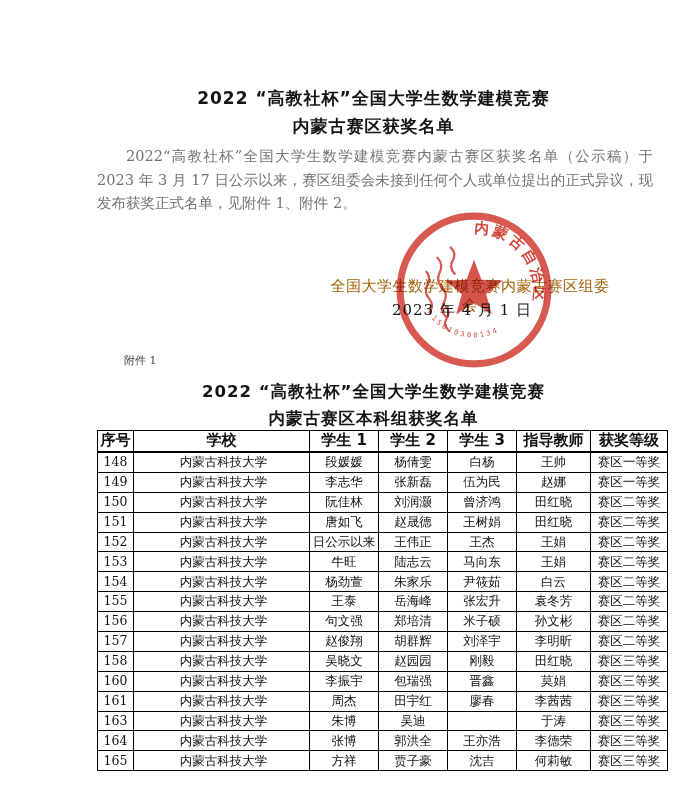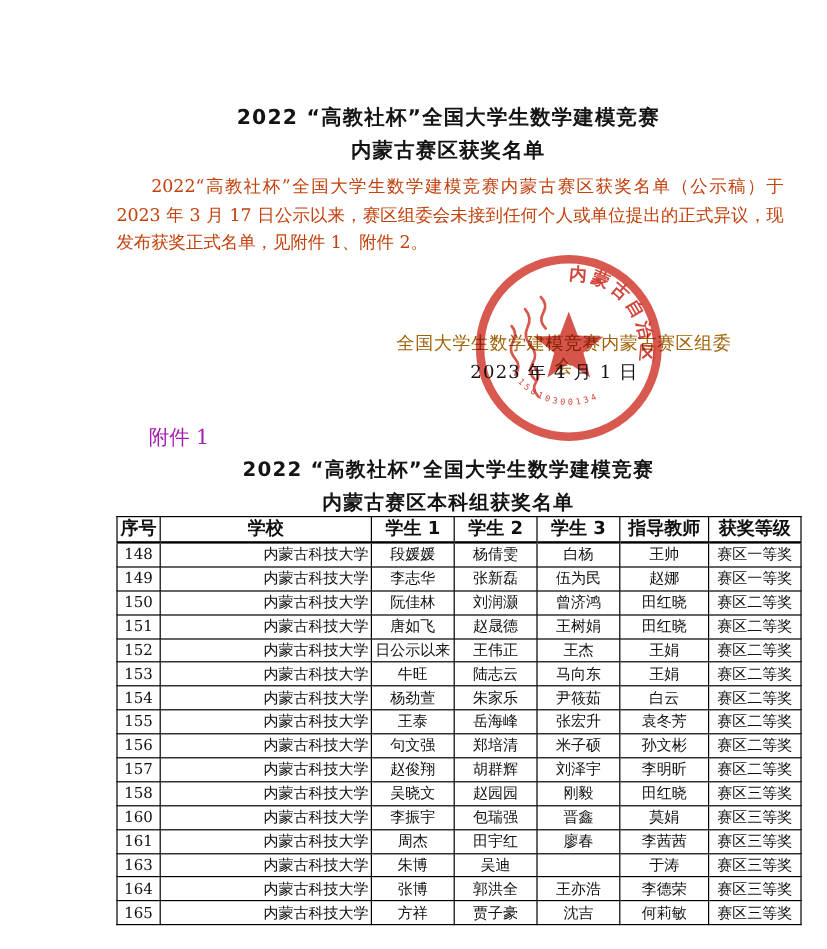--- a/index.html
+++ b/index.html
@@ -14,36 +14,36 @@
   }
   .doc-title{
     position:absolute;top:84px;left:0;width:100%;
     text-align:center;font-weight:bold;
     font-family:"DejaVu Sans","Liberation Sans",sans-serif;
     font-size:17px;line-height:28px;letter-spacing:1px;color:#141414;
   }
   .body-paragraph{
     position:absolute;top:145px;left:68px;width:556px;
     font-size:14.5px;line-height:23.6px;
-    text-align:justify;text-indent:2em;color:#c2410c;
+    text-align:justify;text-indent:2em;color:#737373;
   }
   .seal{
     position:absolute;left:364px;top:209px;width:162px;height:162px;
     mix-blend-mode:multiply;opacity:0.93;pointer-events:none;
   }
   .signature-line{
     position:absolute;top:277px;left:300px;width:282px;
     text-align:center;font-size:15px;color:#a16207;letter-spacing:0.5px;
   }
   .signature-date{
     position:absolute;top:301px;left:302px;width:262px;
     text-align:center;font-size:15px;color:#141414;letter-spacing:1px;
   }
   .attachment-label{
-    position:absolute;top:353px;left:95px;font-size:17px;color:#a21caf;
+    position:absolute;top:353px;left:95px;font-size:11px;color:#404040;
   }
   .sub-title{
     position:absolute;top:378px;left:0;width:100%;
     text-align:center;font-weight:bold;
     font-family:"DejaVu Sans","Liberation Sans",sans-serif;
     font-size:16.5px;line-height:27px;letter-spacing:1px;color:#141414;
   }
   table.award-table{
     position:absolute;top:430px;left:68px;width:570px;
     border-collapse:collapse;table-layout:fixed;
@@ -53,21 +53,21 @@
   .award-table th,.award-table td{
     border:1px solid #000;
     padding:0 2px;height:18.9px;line-height:1.15;
     text-align:center;overflow:hidden;white-space:nowrap;
     font-weight:normal;
   }
   .award-table thead th{
     font-weight:bold;height:20px;border-bottom-width:2px;
     font-family:"DejaVu Sans","Liberation Sans",sans-serif;font-size:15px;
   }
-  .award-table td.cell-school{text-align:right;padding-left:6px;}
+  .award-table td.cell-school{text-align:center;padding-left:6px;}
   .col-idx{width:36px;}
   .col-school{width:176px;}
   .col-s1{width:69px;}
   .col-s2{width:69px;}
   .col-s3{width:69px;}
   .col-teacher{width:74px;}
   .col-award{width:77px;}
 </style>
 </head>
 <body>

